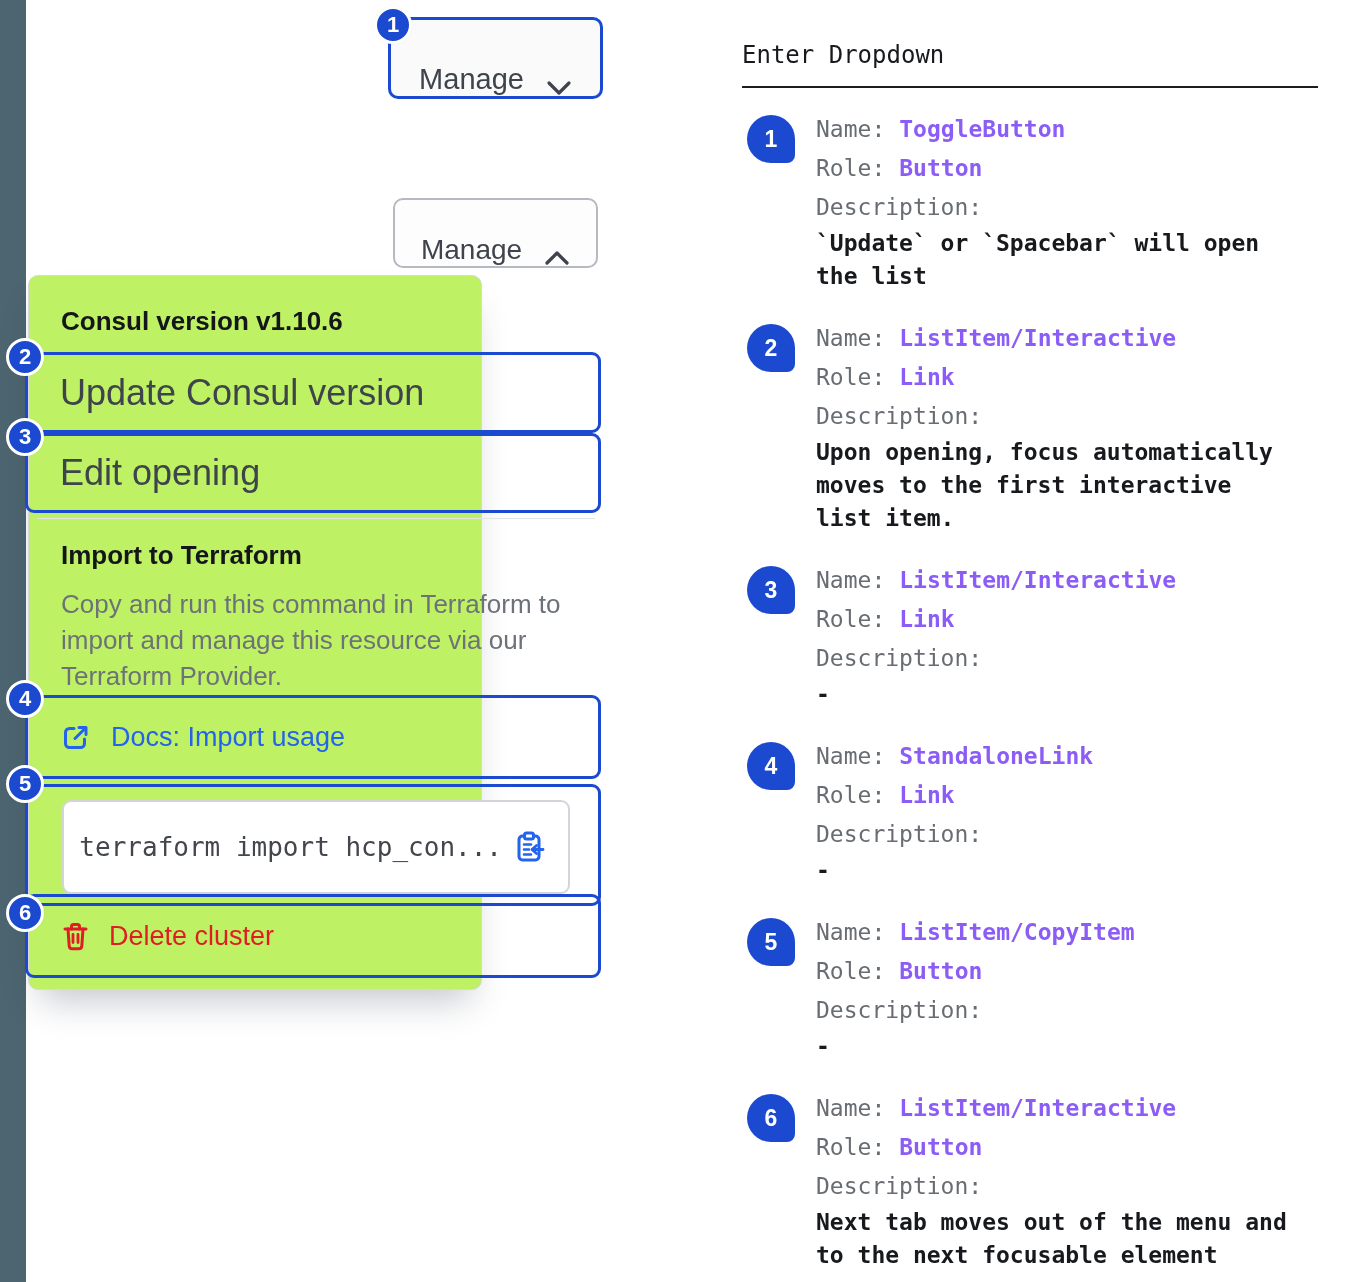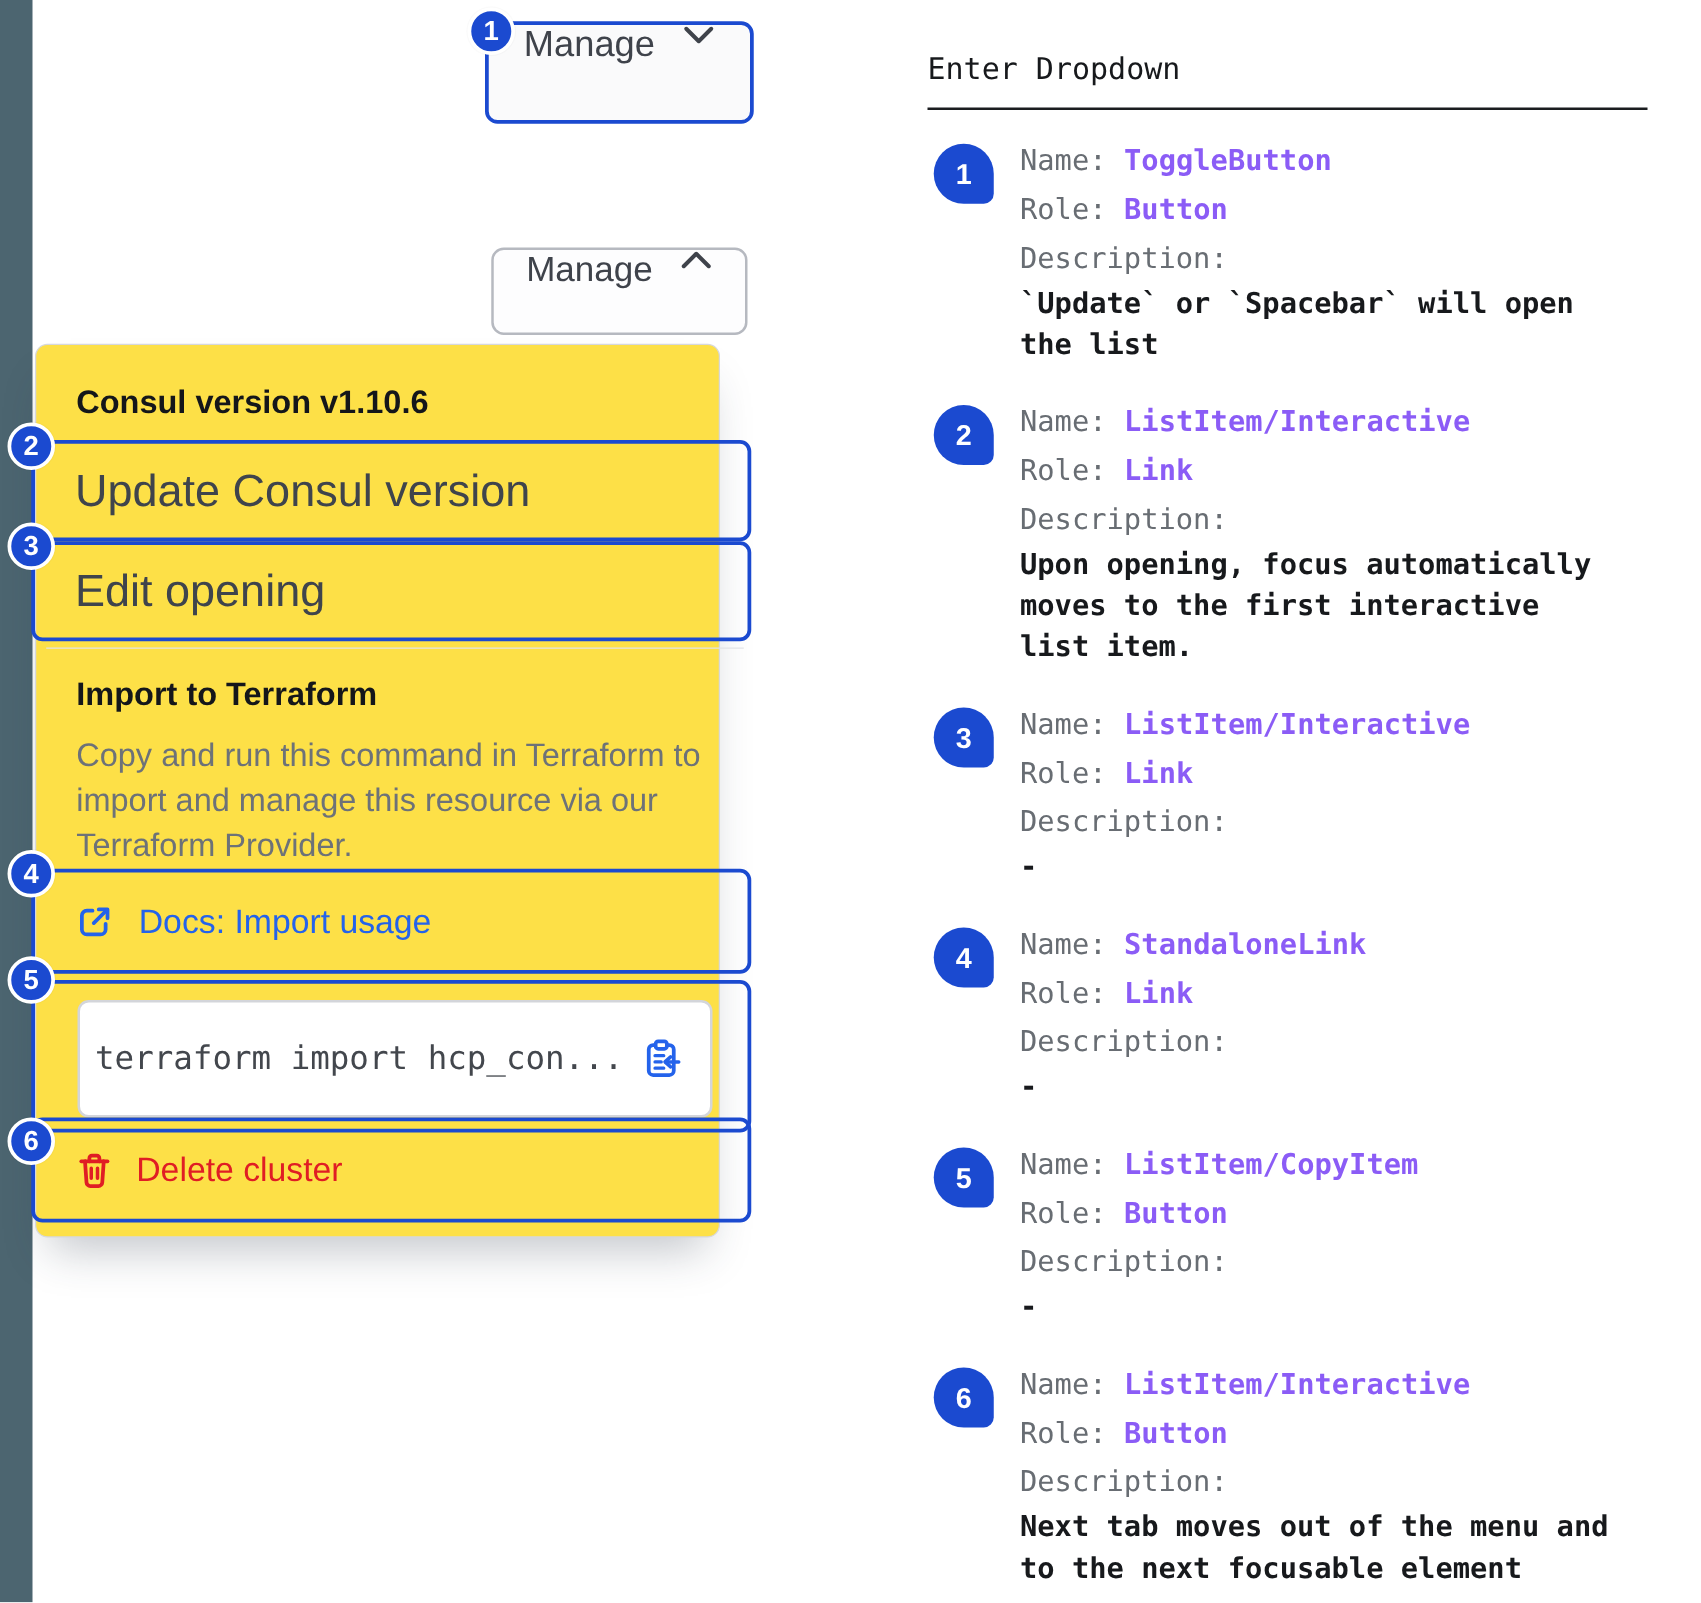--- a/index.html
+++ b/index.html
@@ -5,30 +5,30 @@
   * { margin:0; padding:0; box-sizing:border-box; }
   html,body { background:#ffffff; }
   .stage {
     position:relative; width:1361px; height:1282px; overflow:hidden;
     background:#ffffff; font-family:"Liberation Sans", sans-serif;
   }
   .side-strip { position:absolute; left:0; top:0; width:26px; height:1282px; background:#4c6570; }
 
   
   .btn {
-    position:absolute; display:flex; align-items:flex-start; justify-content:center;
+    position:absolute; display:flex; align-items:flex-end; justify-content:center;
     gap:22px; background:#fafafb; color:#3f434b; font-size:29px; font-weight:400;
     border-radius:10px; cursor:pointer;
   }
   .btn-focus { left:388px; top:17px; width:215px; height:82px; border:3px solid #1b4ad0; }
   .btn-open  { left:393px; top:198px; width:205px; height:70px; border:2px solid #b6b9c0; background:#fdfdfe; font-size:28px; }
 
   .panel {
-    position:absolute; left:28px; top:275px; width:548px; height:715px;
-    background:#fde047; border:1px solid #d6d8dd; border-radius:10px;
+    position:absolute; left:28px; top:275px; width:454px; height:715px;
+    background:#bef264; border:1px solid #d6d8dd; border-radius:10px;
     box-shadow:0 22px 34px -12px rgba(40,50,70,0.28);
   }
   .panel-header { position:absolute; left:32px; font-weight:700; font-size:26px; color:#14161a; }
   .hdr-version { top:30px; }
   .hdr-import  { top:264px; }
   .panel-desc {
     position:absolute; left:32px; top:310px; width:508px;
     font-size:26px; line-height:36px; color:#6d7278;
   }
   .ring {
@@ -41,22 +41,22 @@
   .ring-docs   { top:419px; height:84px; gap:20px; }
   .ring-copy   { top:508px; height:122px; padding-left:0; }
   .ring-delete { top:618px; height:84px; gap:18px; }
   .menu-item-label { font-size:36px; color:#3f444c; }
   .divider { position:absolute; left:8px; top:242px; width:558px; height:1px; background:#e2e4e8; }
   .link-label { font-size:27px; color:#2463eb; }
   .danger-label { font-size:27px; color:#e01d24; }
   .code-field {
     position:absolute; left:34px; top:13px; width:508px; height:94px;
     border:2px solid #d3d5da; border-radius:9px; background:#ffffff;
-    display:flex; align-items:center; justify-content:space-between;
-    padding:0 22px 0 12px; cursor:pointer;
+    display:flex; align-items:center; justify-content:flex-end;
+    padding:0 22px 0 12px; cursor:pointer;gap:10px;
   }
   .code-text { font-family:"DejaVu Sans Mono","Liberation Mono",monospace; font-size:26px; color:#43474d; }
 
   
   .dot {
     position:absolute; width:38px; height:38px; border-radius:50%;
     background:#1b4ad0; border:3px solid #ffffff;
     display:flex; align-items:center; justify-content:center;
     color:#ffffff; font-size:22px; font-weight:700; z-index:5;
     box-shadow:0 0 0 1px rgba(0,0,0,0.02);

